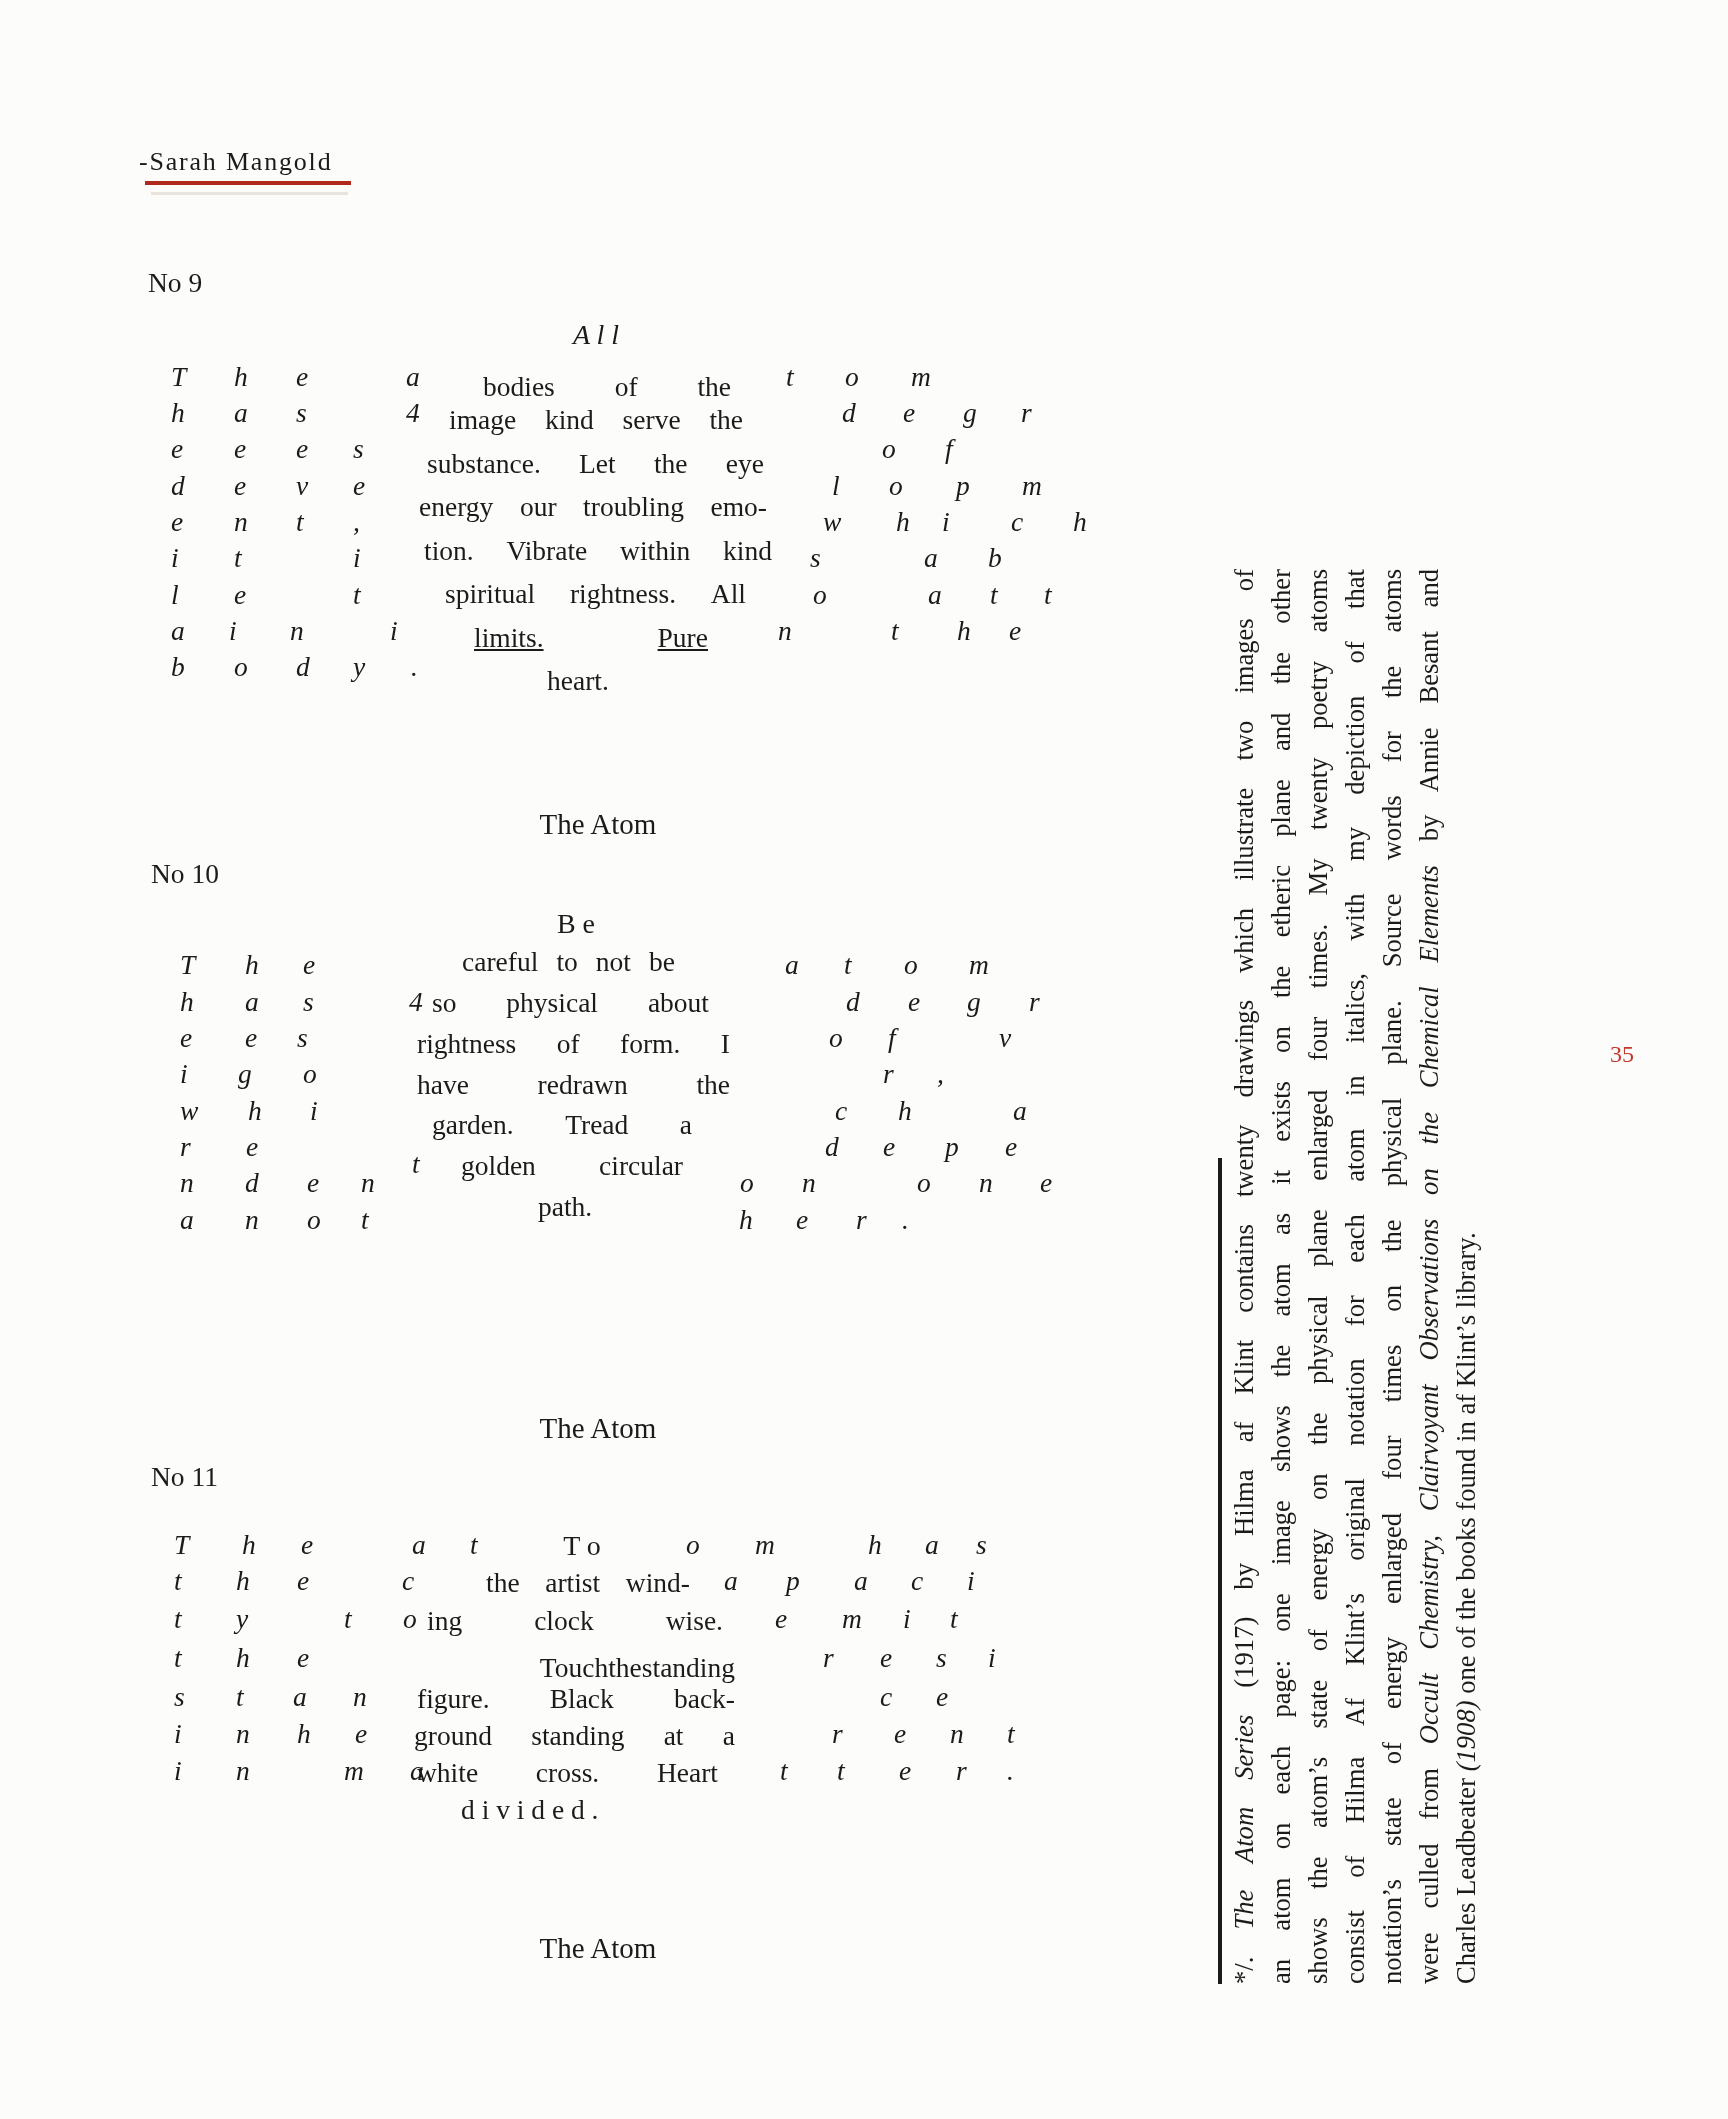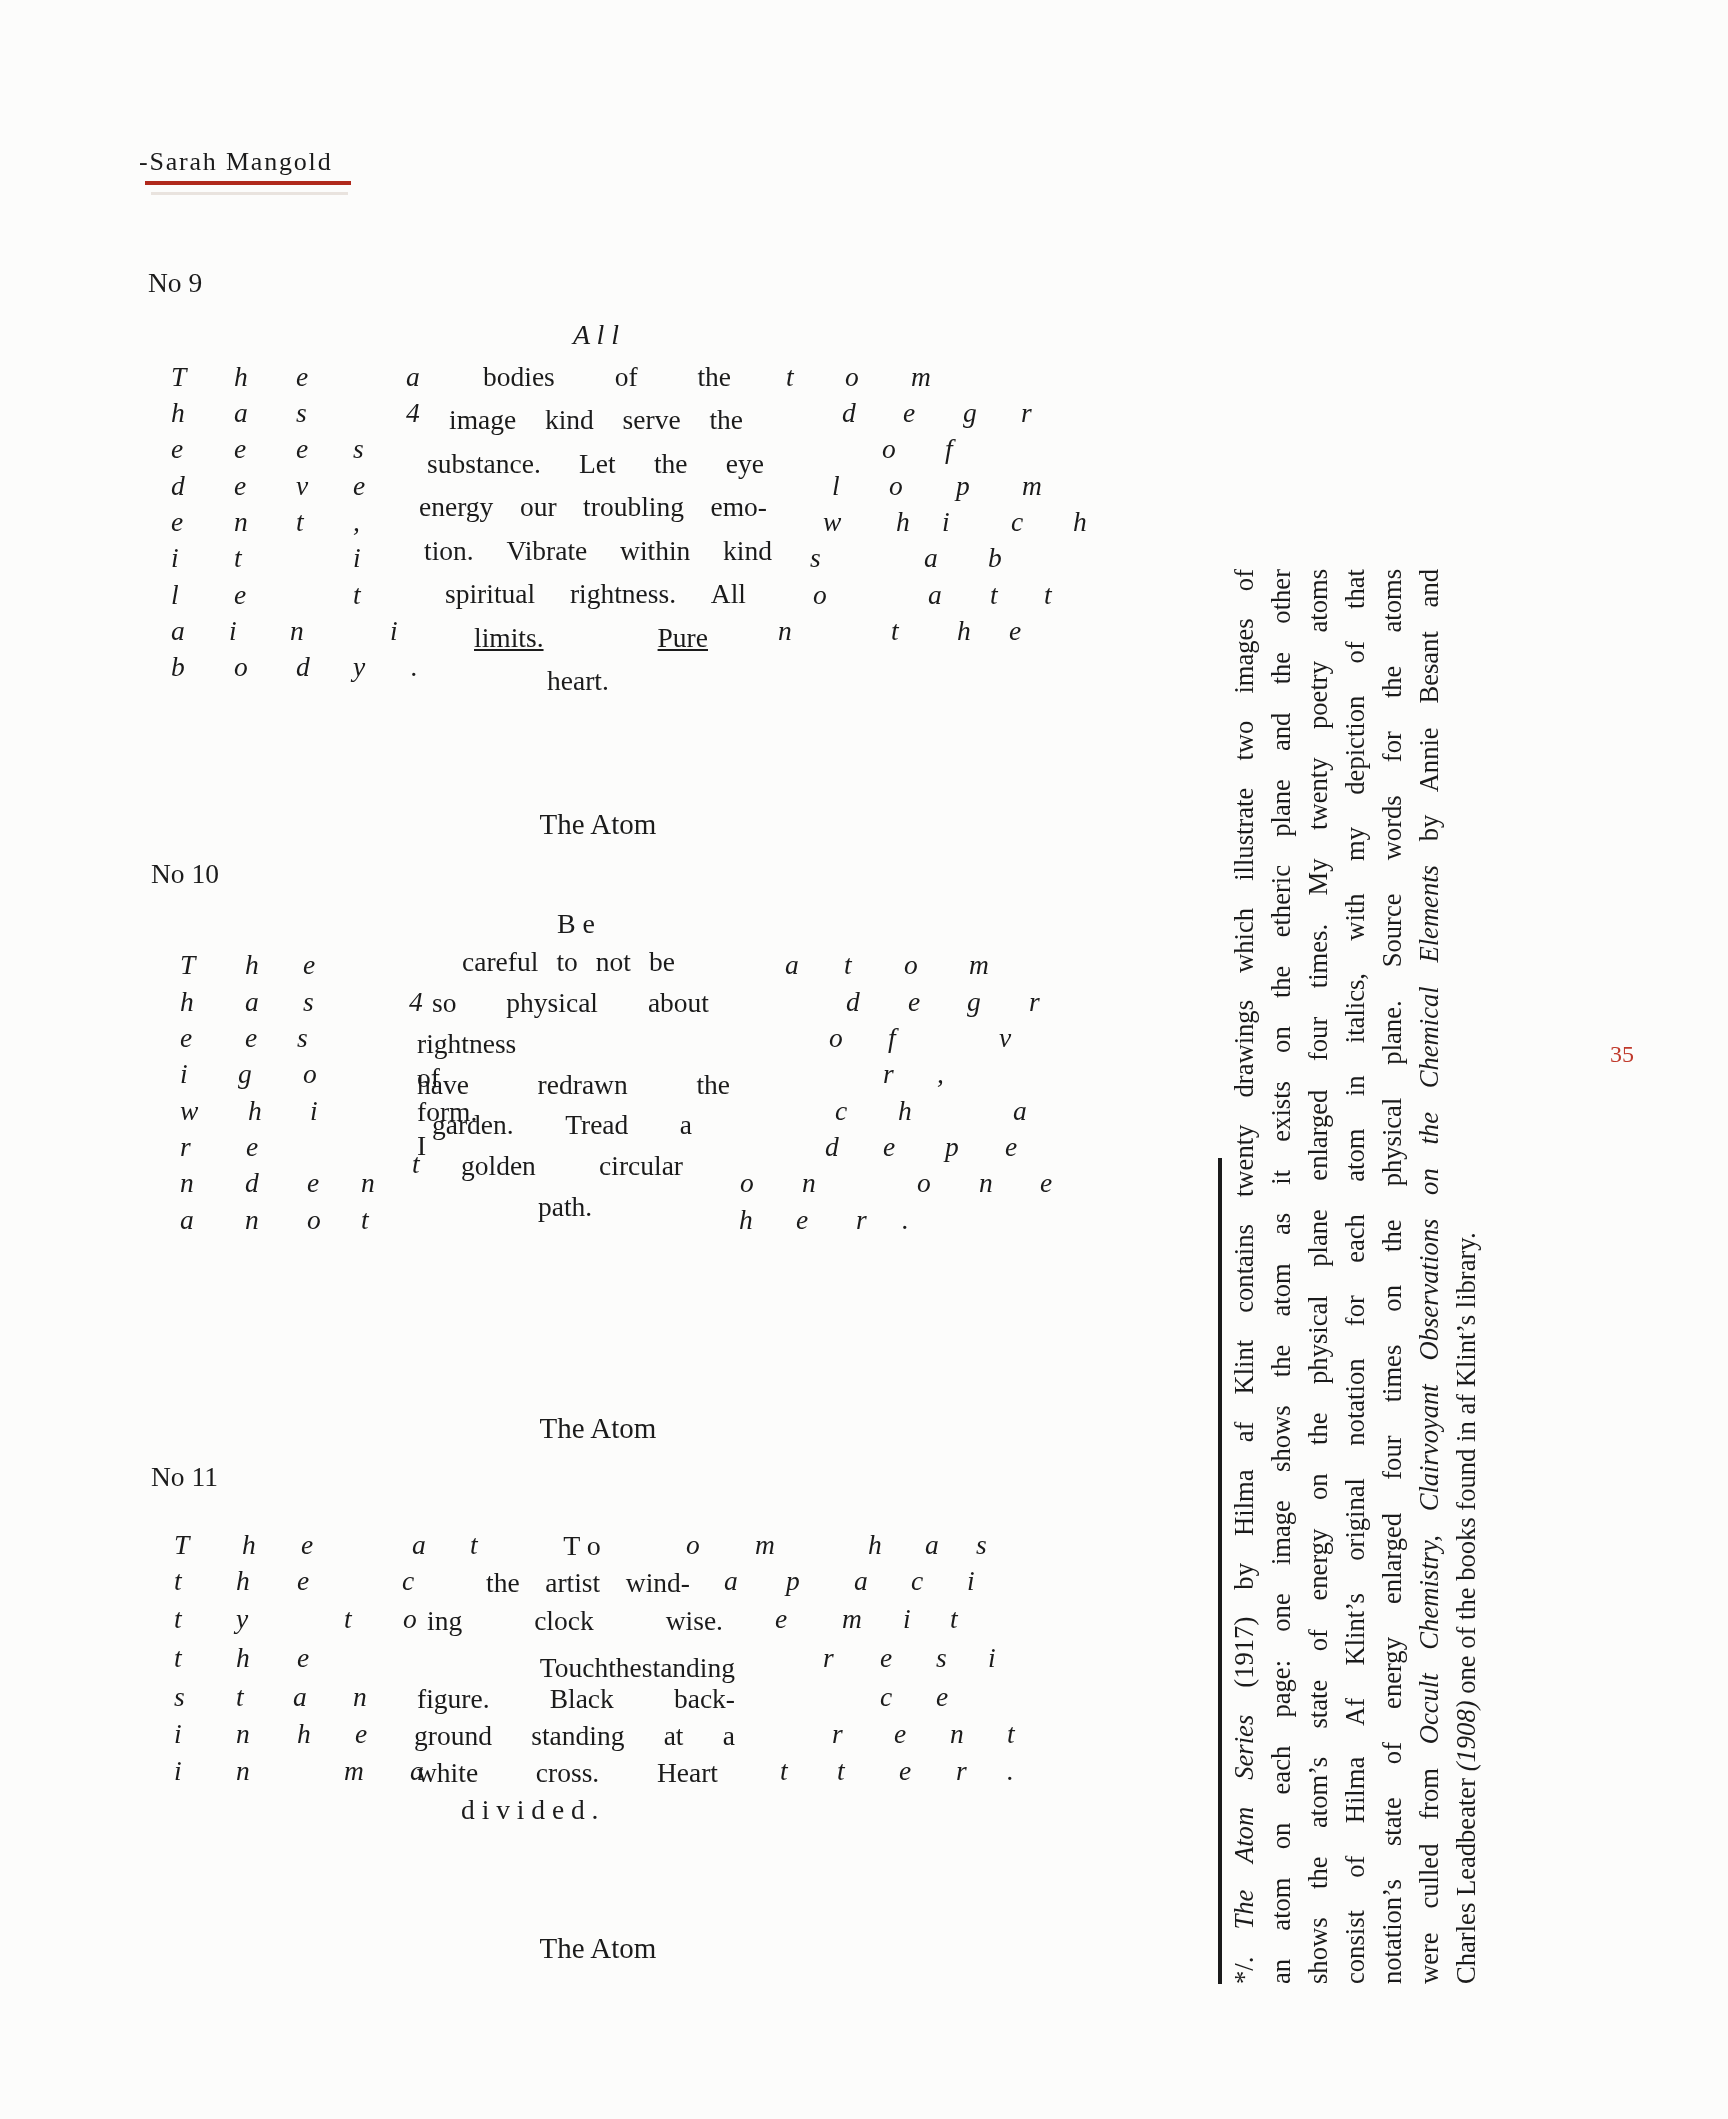--- a/index.html
+++ b/index.html
@@ -45,21 +45,21 @@
 
 <div id="page">
 
   <div class="author-header">-Sarah Mangold</div>
   <div class="red-underline" style="background: rgb(176, 41, 28);"></div>
   <div class="echo-underline"></div>
 
   <div id="poems-layer">
       <div class="no-label" style="left: 148px; top: 267px; position: absolute;">No 9</div>
       <div class="poem-title" style="left: 596px; top: 319px; font-style: italic;">A l l</div>
-      <div class="prose-line" style="left: 483px; top: 360px; width: 248px;"><span>bodies</span><span>of</span><span>the</span></div>
+      <div class="prose-line" style="left: 483px; top: 370px; width: 248px;"><span>bodies</span><span>of</span><span>the</span></div>
       <div class="prose-line" style="left: 449px; top: 403px; width: 294px;"><span>image</span><span>kind</span><span>serve</span><span>the</span></div>
       <div class="prose-line" style="left: 427px; top: 447px; width: 337px;"><span>substance.</span><span>Let</span><span>the</span><span>eye</span></div>
       <div class="prose-line" style="left: 419px; top: 490px; width: 348px;"><span>energy</span><span>our</span><span>troubling</span><span>emo-</span></div>
       <div class="prose-line" style="left: 424px; top: 534px; width: 348px;"><span>tion.</span><span>Vibrate</span><span>within</span><span>kind</span></div>
       <div class="prose-line" style="left: 445px; top: 577px; width: 301px;"><span>spiritual</span><span>rightness.</span><span>All</span></div>
       <div class="prose-line" style="left: 474px; top: 621px; width: 234px; text-decoration: underline;"><span>limits.</span><span>Pure</span></div>
       <div class="prose-line plain" style="left: 547px; top: 664px; width: 90px;">heart.</div>
       <div class="poem-letter" style="left: 171px; top: 363px;">T</div>
       <div class="poem-letter" style="left: 234px; top: 363px;">h</div>
       <div class="poem-letter" style="left: 296px; top: 363px;">e</div>
@@ -121,21 +121,21 @@
       <div class="poem-letter" style="left: 1009px; top: 617px;">e</div>
       <div class="poem-letter" style="left: 171px; top: 653px;">b</div>
       <div class="poem-letter" style="left: 234px; top: 653px;">o</div>
       <div class="poem-letter" style="left: 296px; top: 653px;">d</div>
       <div class="poem-letter" style="left: 353px; top: 653px;">y</div>
       <div class="poem-letter" style="left: 411px; top: 653px;">.</div>
       <div class="no-label" style="left: 151px; top: 858px; position: absolute;">No 10</div>
       <div class="poem-title" style="left: 576px; top: 908px;">B e</div>
       <div class="prose-line" style="left: 462px; top: 945px; width: 213px;"><span>careful</span><span>to</span><span>not</span><span>be</span></div>
       <div class="prose-line" style="left: 432px; top: 986px; width: 277px;"><span>so</span><span>physical</span><span>about</span></div>
-      <div class="prose-line" style="left: 417px; top: 1027px; width: 313px; flex-direction: column;"><span>rightness</span><span>of</span><span>form.</span><span>I</span></div>
+      <div class="prose-line" style="left: 417px; top: 1027px; width: 313px;"><span>rightness</span><span>of</span><span>form.</span><span>I</span></div>
       <div class="prose-line" style="left: 417px; top: 1068px; width: 313px;"><span>have</span><span>redrawn</span><span>the</span></div>
       <div class="prose-line" style="left: 432px; top: 1108px; width: 260px;"><span>garden.</span><span>Tread</span><span>a</span></div>
       <div class="prose-line" style="left: 461px; top: 1149px; width: 222px;"><span>golden</span><span>circular</span></div>
       <div class="prose-line plain" style="left: 538px; top: 1190px; width: 73px;">path.</div>
       <div class="poem-letter" style="left: 180px; top: 951px;">T</div>
       <div class="poem-letter" style="left: 245px; top: 951px;">h</div>
       <div class="poem-letter" style="left: 303px; top: 951px;">e</div>
       <div class="poem-letter" style="left: 785px; top: 951px;">a</div>
       <div class="poem-letter" style="left: 844px; top: 951px;">t</div>
       <div class="poem-letter" style="left: 904px; top: 951px;">o</div>

